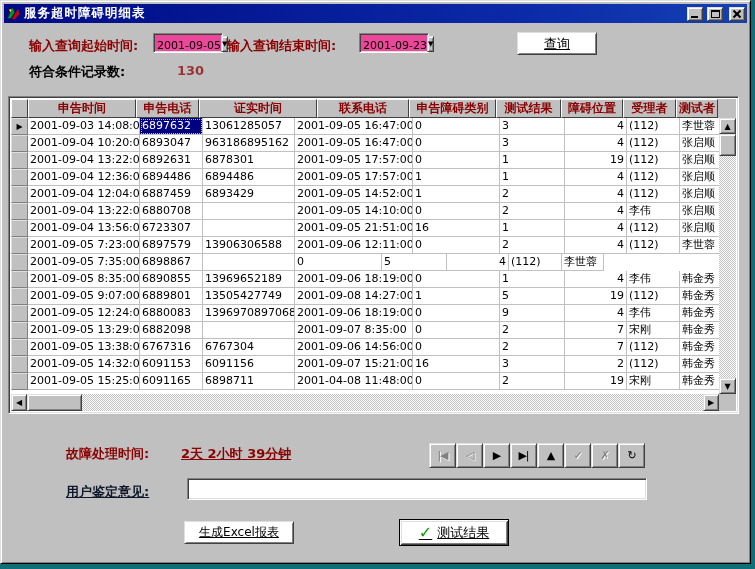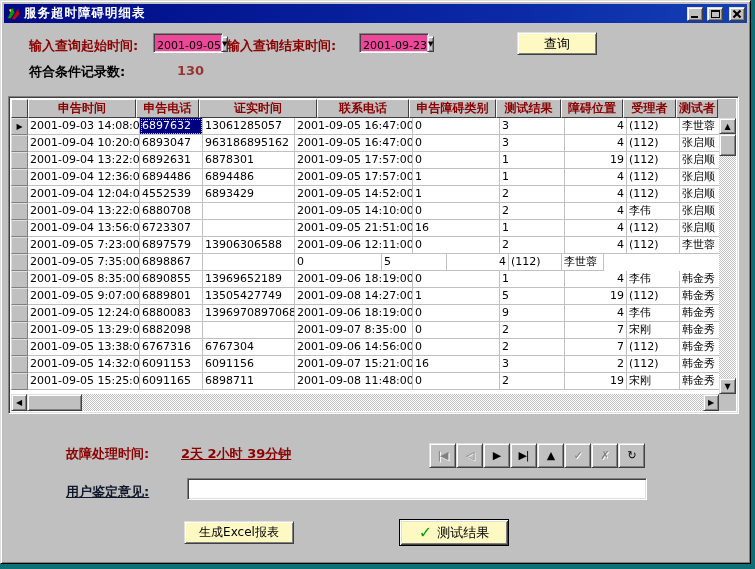--- a/index.html
+++ b/index.html
@@ -46,24 +46,24 @@
     display:flex; align-items:flex-end;
   }
   .combo .val { flex:1; font-size:11px; padding-left:3px; color:#000; white-space:nowrap; }
   .combo .drop {
     width:16px; height:16px; margin-right:1px; background:#c0c0c0;
     border:1px solid; border-color:#dfdfdf #404040 #404040 #dfdfdf;
     box-shadow: inset 1px 1px 0 #fff, inset -1px -1px 0 #808080;
     font-size:7px; text-align:center; line-height:14px; color:#000; cursor:pointer;
   }
   .btn {
-    background:#fef9c3; border:1px solid; border-color:#dfdfdf #404040 #404040 #dfdfdf;
+    background:#ffffff; border:1px solid; border-color:#dfdfdf #404040 #404040 #dfdfdf;
     box-shadow: inset 1px 1px 0 #fff, inset -1px -1px 0 #808080;
     font-size:13px; color:#000; text-align:center; cursor:pointer;
-    font-family:inherit; display:flex; align-items:center; justify-content:center; gap:5px;
+    font-family:inherit; display:flex; align-items:center; justify-content:center; gap:5px;text-decoration:underline;
   }
   .default-btn { border:1px solid #000; box-shadow: inset 1px 1px 0 #fff, inset -1px -1px 0 #404040, inset 2px 2px 0 #dfdfdf, inset -2px -2px 0 #808080; }
   .check { color:#00a000; font-weight:bold; font-size:16px; line-height:1; }
 
   
   .grid {
     position:absolute; left:7px; top:95px; width:731px; height:318px;
     background:#fff;
     border:1px solid; border-color:#808080 #fff #fff #808080;
     box-shadow: inset 1px 1px 0 #404040, inset -1px -1px 0 #dfdfdf;
@@ -232,21 +232,21 @@
             <div class="cell" style="width: 118px;">2001-09-05 17:57:00</div>
             <div class="cell" style="width: 87px;">1</div>
             <div class="cell" style="width: 65px;">1</div>
             <div class="cell r" style="width: 62px;">4</div>
             <div class="cell" style="width: 53px;">(112)</div>
             <div class="cell" style="width: 42px;">张启顺</div>
           </div>
           <div class="grid-row">
             <div class="ind-cell"></div>
             <div class="cell" style="width: 112px;">2001-09-04 12:04:00</div>
-            <div class="cell" style="width: 63px;">4552539</div>
+            <div class="cell" style="width: 63px;">6887459</div>
             <div class="cell" style="width: 92px;">6893429</div>
             <div class="cell" style="width: 118px;">2001-09-05 14:52:00</div>
             <div class="cell" style="width: 87px;">1</div>
             <div class="cell" style="width: 65px;">2</div>
             <div class="cell r" style="width: 62px;">4</div>
             <div class="cell" style="width: 53px;">(112)</div>
             <div class="cell" style="width: 42px;">张启顺</div>
           </div>
           <div class="grid-row">
             <div class="ind-cell"></div>
@@ -365,21 +365,21 @@
             <div class="cell" style="width: 65px;">3</div>
             <div class="cell r" style="width: 62px;">2</div>
             <div class="cell" style="width: 53px;">(112)</div>
             <div class="cell" style="width: 42px;">韩金秀</div>
           </div>
           <div class="grid-row">
             <div class="ind-cell"></div>
             <div class="cell" style="width: 112px;">2001-09-05 15:25:00</div>
             <div class="cell" style="width: 63px;">6091165</div>
             <div class="cell" style="width: 92px;">6898711</div>
-            <div class="cell" style="width: 118px;">2001-09-08 11:48:00</div>
+            <div class="cell" style="width: 118px;">2001-04-08 11:48:00</div>
             <div class="cell" style="width: 87px;">0</div>
             <div class="cell" style="width: 65px;">2</div>
             <div class="cell r" style="width: 62px;">19</div>
             <div class="cell" style="width: 53px;">宋刚</div>
             <div class="cell" style="width: 42px;">韩金秀</div>
           </div>
         </div>
       <div class="vscroll">
         <div class="sb-btn up">▲</div>
         <div class="sb-track" style="position:absolute;left:0;top:16px;width:17px;bottom:16px;"></div>

